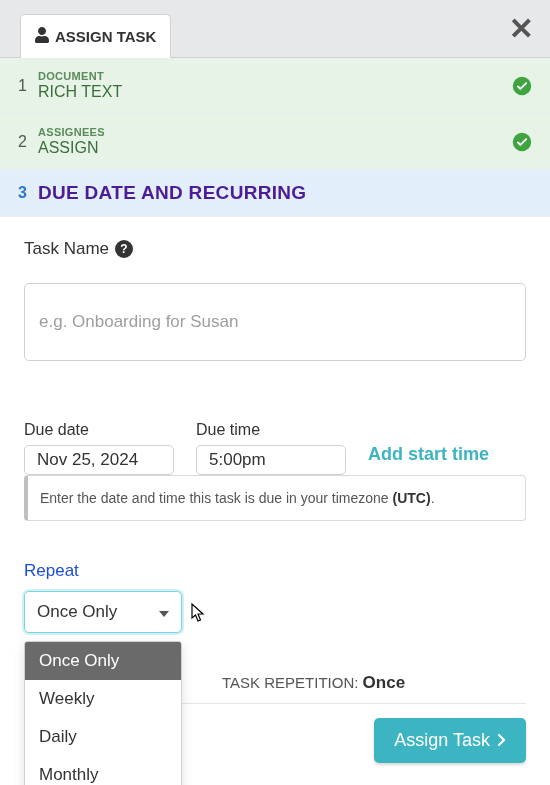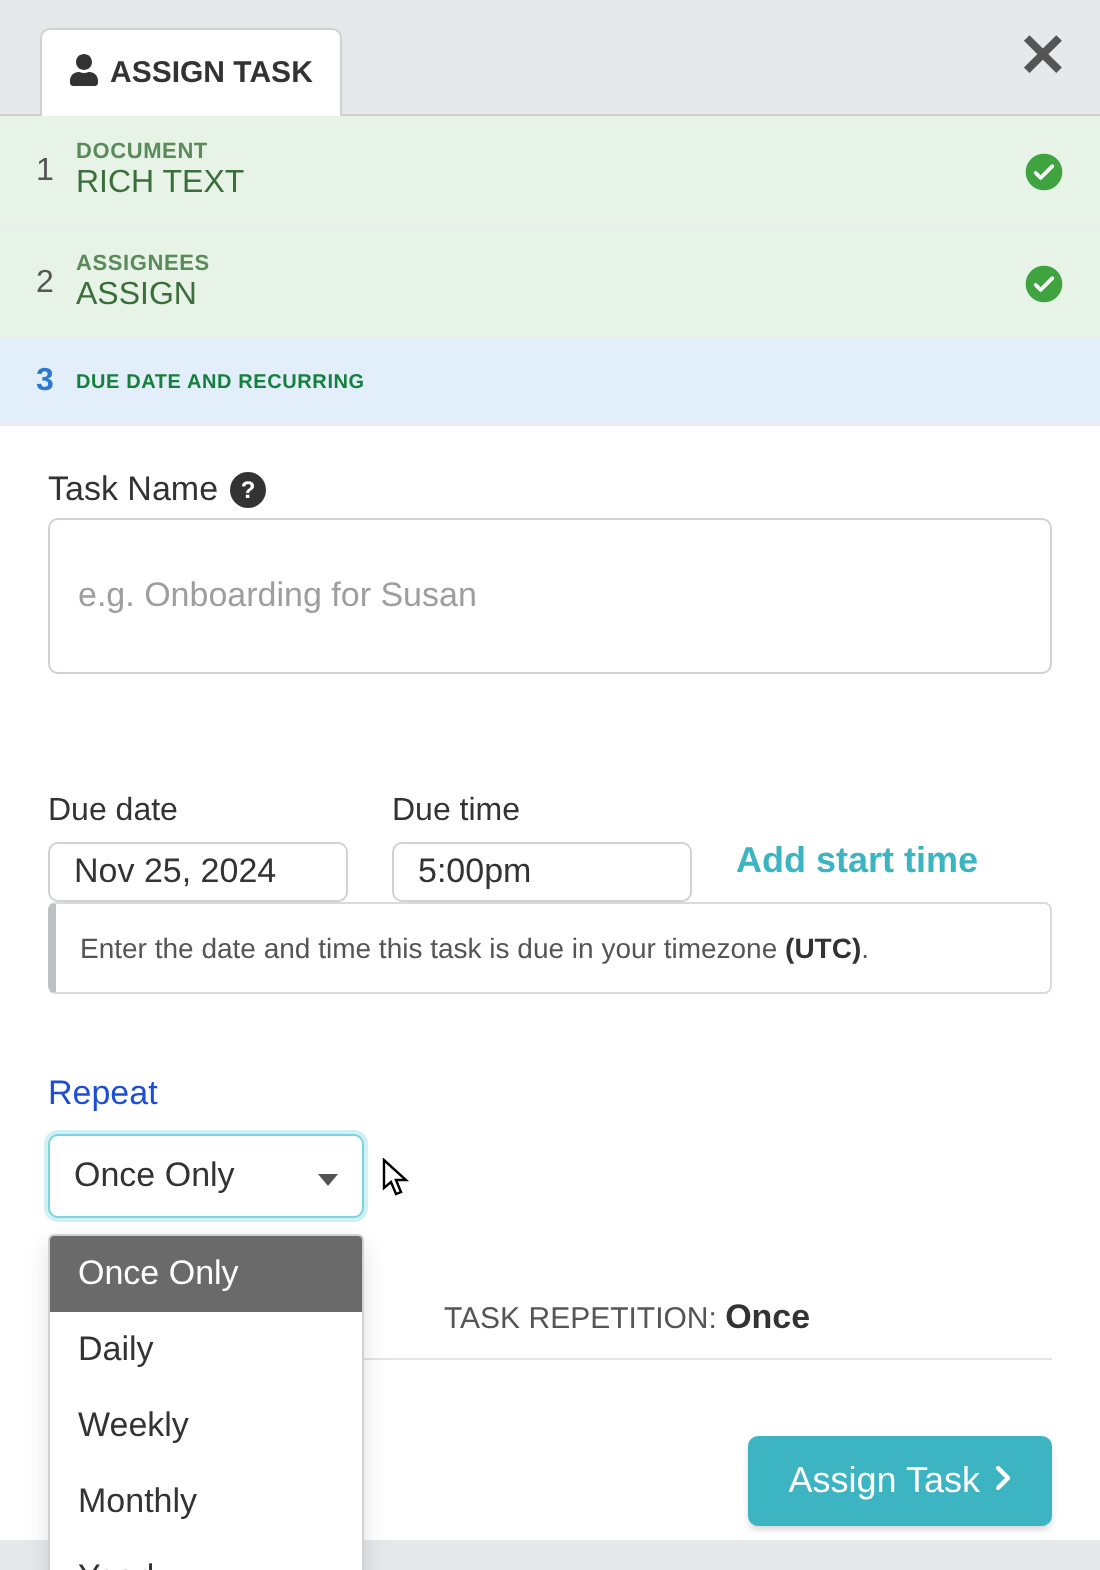--- a/index.html
+++ b/index.html
@@ -71,41 +71,41 @@
     color: #5b8a5b;
     font-weight: 600;
     margin-bottom: 1px;
   }
   .step-main {
     font-size: 16px;
     color: #3b6e3b;
     font-weight: 400;
   }
   .step-active .step-main {
-    color: #15803d;
+    color: #4c1d95;
     font-weight: 700;
-    font-size: 10px;
+    font-size: 19px;
     letter-spacing: .3px;
   }
   .check-icon {
     position: absolute;
     right: 18px;
     top: 50%;
     transform: translateY(-50%);
     width: 20px; height: 20px;
   }
   .check-icon svg { width: 20px; height: 20px; }
   .content {
     background: #fff;
     padding: 22px 24px 90px 24px;
   }
   .row-label {
     font-size: 17px;
     color: #333;
-    margin-bottom: 4px;
+    margin-bottom: 24px;
     display: flex;
     align-items: center;
     gap: 6px;
   }
   .help-icon {
     display: inline-flex;
     width: 18px; height: 18px;
     background: #333;
     color: #fff;
     border-radius: 50%;
@@ -328,22 +328,22 @@
         </span>
       </div>
       <span class="cursor-ptr">
         <svg width="16" height="20" viewBox="0 0 16 20">
             <path d="M1 1 L1 15 L4.5 12 L7 18 L9.5 17 L7 11 L12 11 Z" fill="#fff" stroke="#000" stroke-width="1.2"></path>
           </svg>
       </span>
 
       <div class="dropdown">
         <div class="dd-item selected">Once Only</div>
+        <div class="dd-item">Weekly</div>
         <div class="dd-item">Daily</div>
-        <div class="dd-item">Weekly</div>
         <div class="dd-item">Monthly</div>
         <div class="dd-item">Yearly</div>
       </div>
 
       <div class="rep-line">
         <span>TASK REPETITION: </span><span class="v">Once</span>
       </div>
     </div>
 
     <hr class="div">

